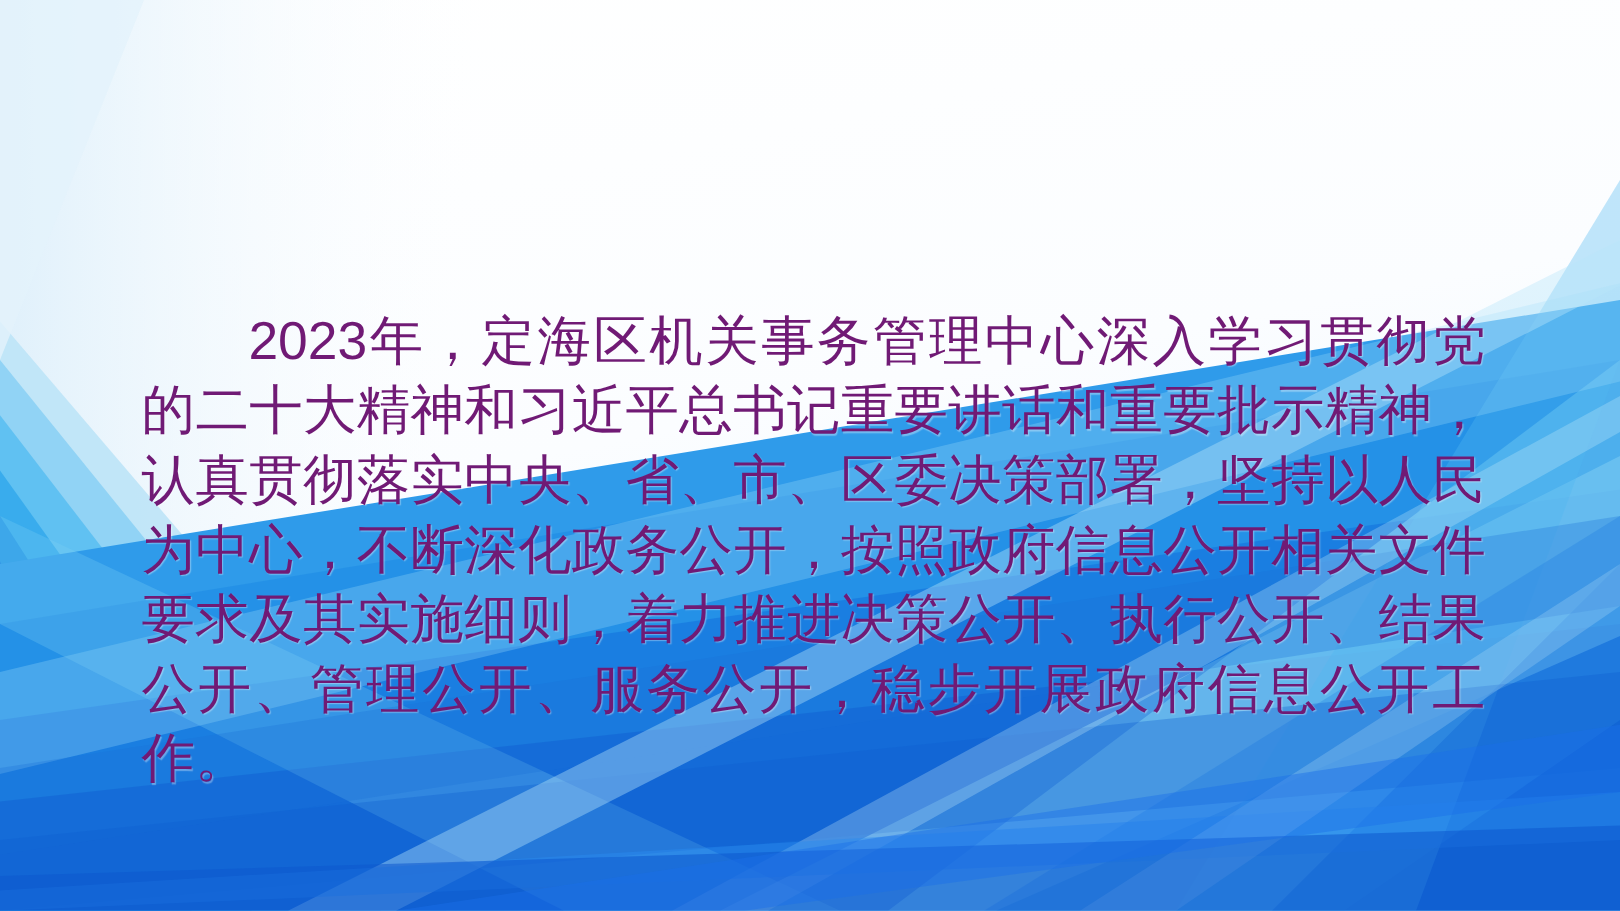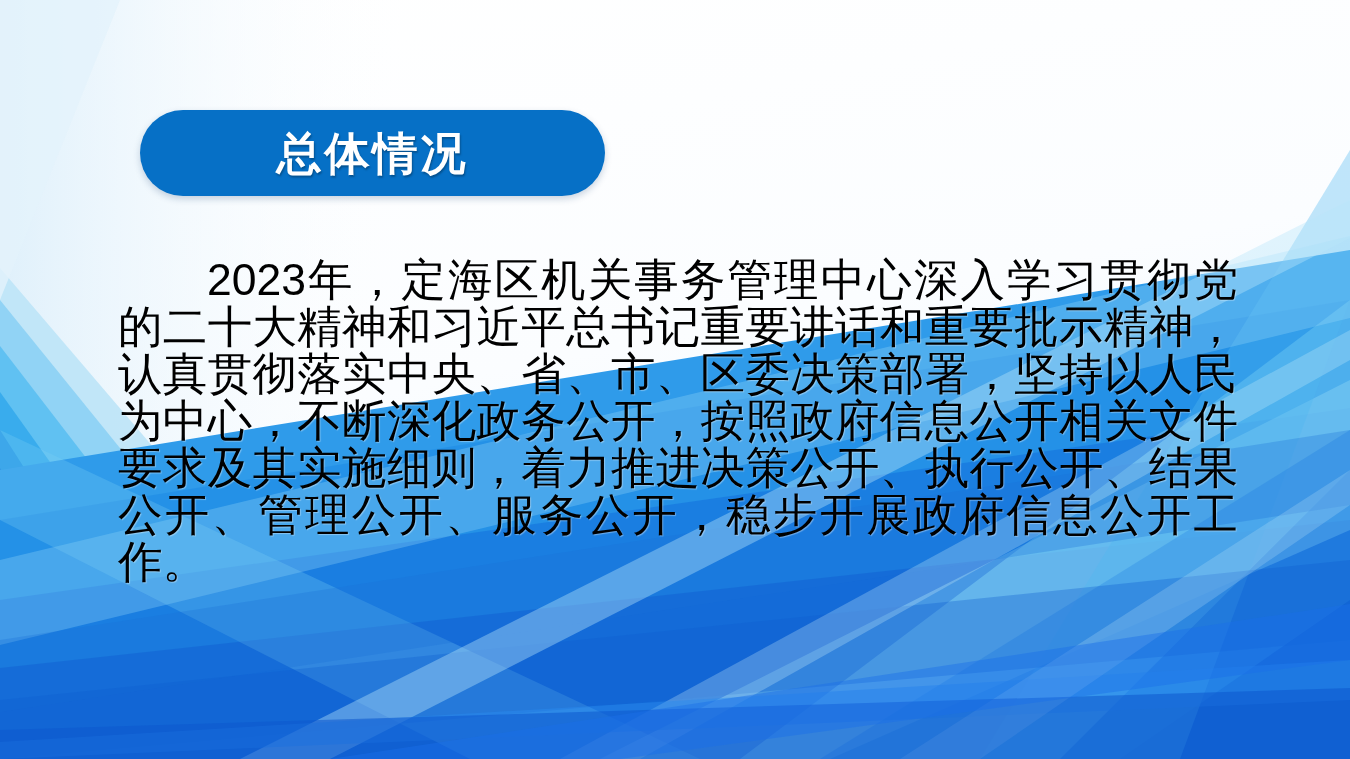--- a/index.html
+++ b/index.html
@@ -55,23 +55,23 @@
   
   #body-block {
     position: absolute;
     left: 118px;
     top: 256px;
     width: 1120px;
     z-index: 4;
   }
   #body-paragraph {
     margin: 0;
-    color: #000000;
+    color: #701a75;
     font-size: 44.5px;
-    line-height: 47px;
+    line-height: 58px;
     text-align: justify;
     text-align-last: left;
     text-indent: 2em;
     letter-spacing: 0px;
     word-break: break-all;
     text-shadow: 1px 1px 1px rgba(255,255,255,0.35);
   }
 </style>
 </head>
 <body>
@@ -144,21 +144,18 @@
     </g>
 
     <g>
       <path d="M0,730 L1350,688 L1350,759 L0,759 Z" fill="#0d58cd" opacity="0.55"></path>
       <path d="M330,759 L1350,604 L1350,660 L620,759 Z" fill="#1a6ee8" opacity="0.45"></path>
     </g>
 
     <path d="M0,0 L0,300 L120,0 Z" fill="#e3f2fb" opacity="0.8"></path>
   </svg>
 
-  <div id="title-pill">
-    <span class="pill-label">总体情况</span>
-  </div>
 
   <div id="body-block">
     <p id="body-paragraph">2023年，定海区机关事务管理中心深入学习贯彻党的二十大精神和习近平总书记重要讲话和重要批示精神，认真贯彻落实中央、省、市、区委决策部署，坚持以人民为中心，不断深化政务公开，按照政府信息公开相关文件要求及其实施细则，着力推进决策公开、执行公开、结果公开、管理公开、服务公开，稳步开展政府信息公开工作。</p>
   </div>
 
 </div>
 
 </body></html>

